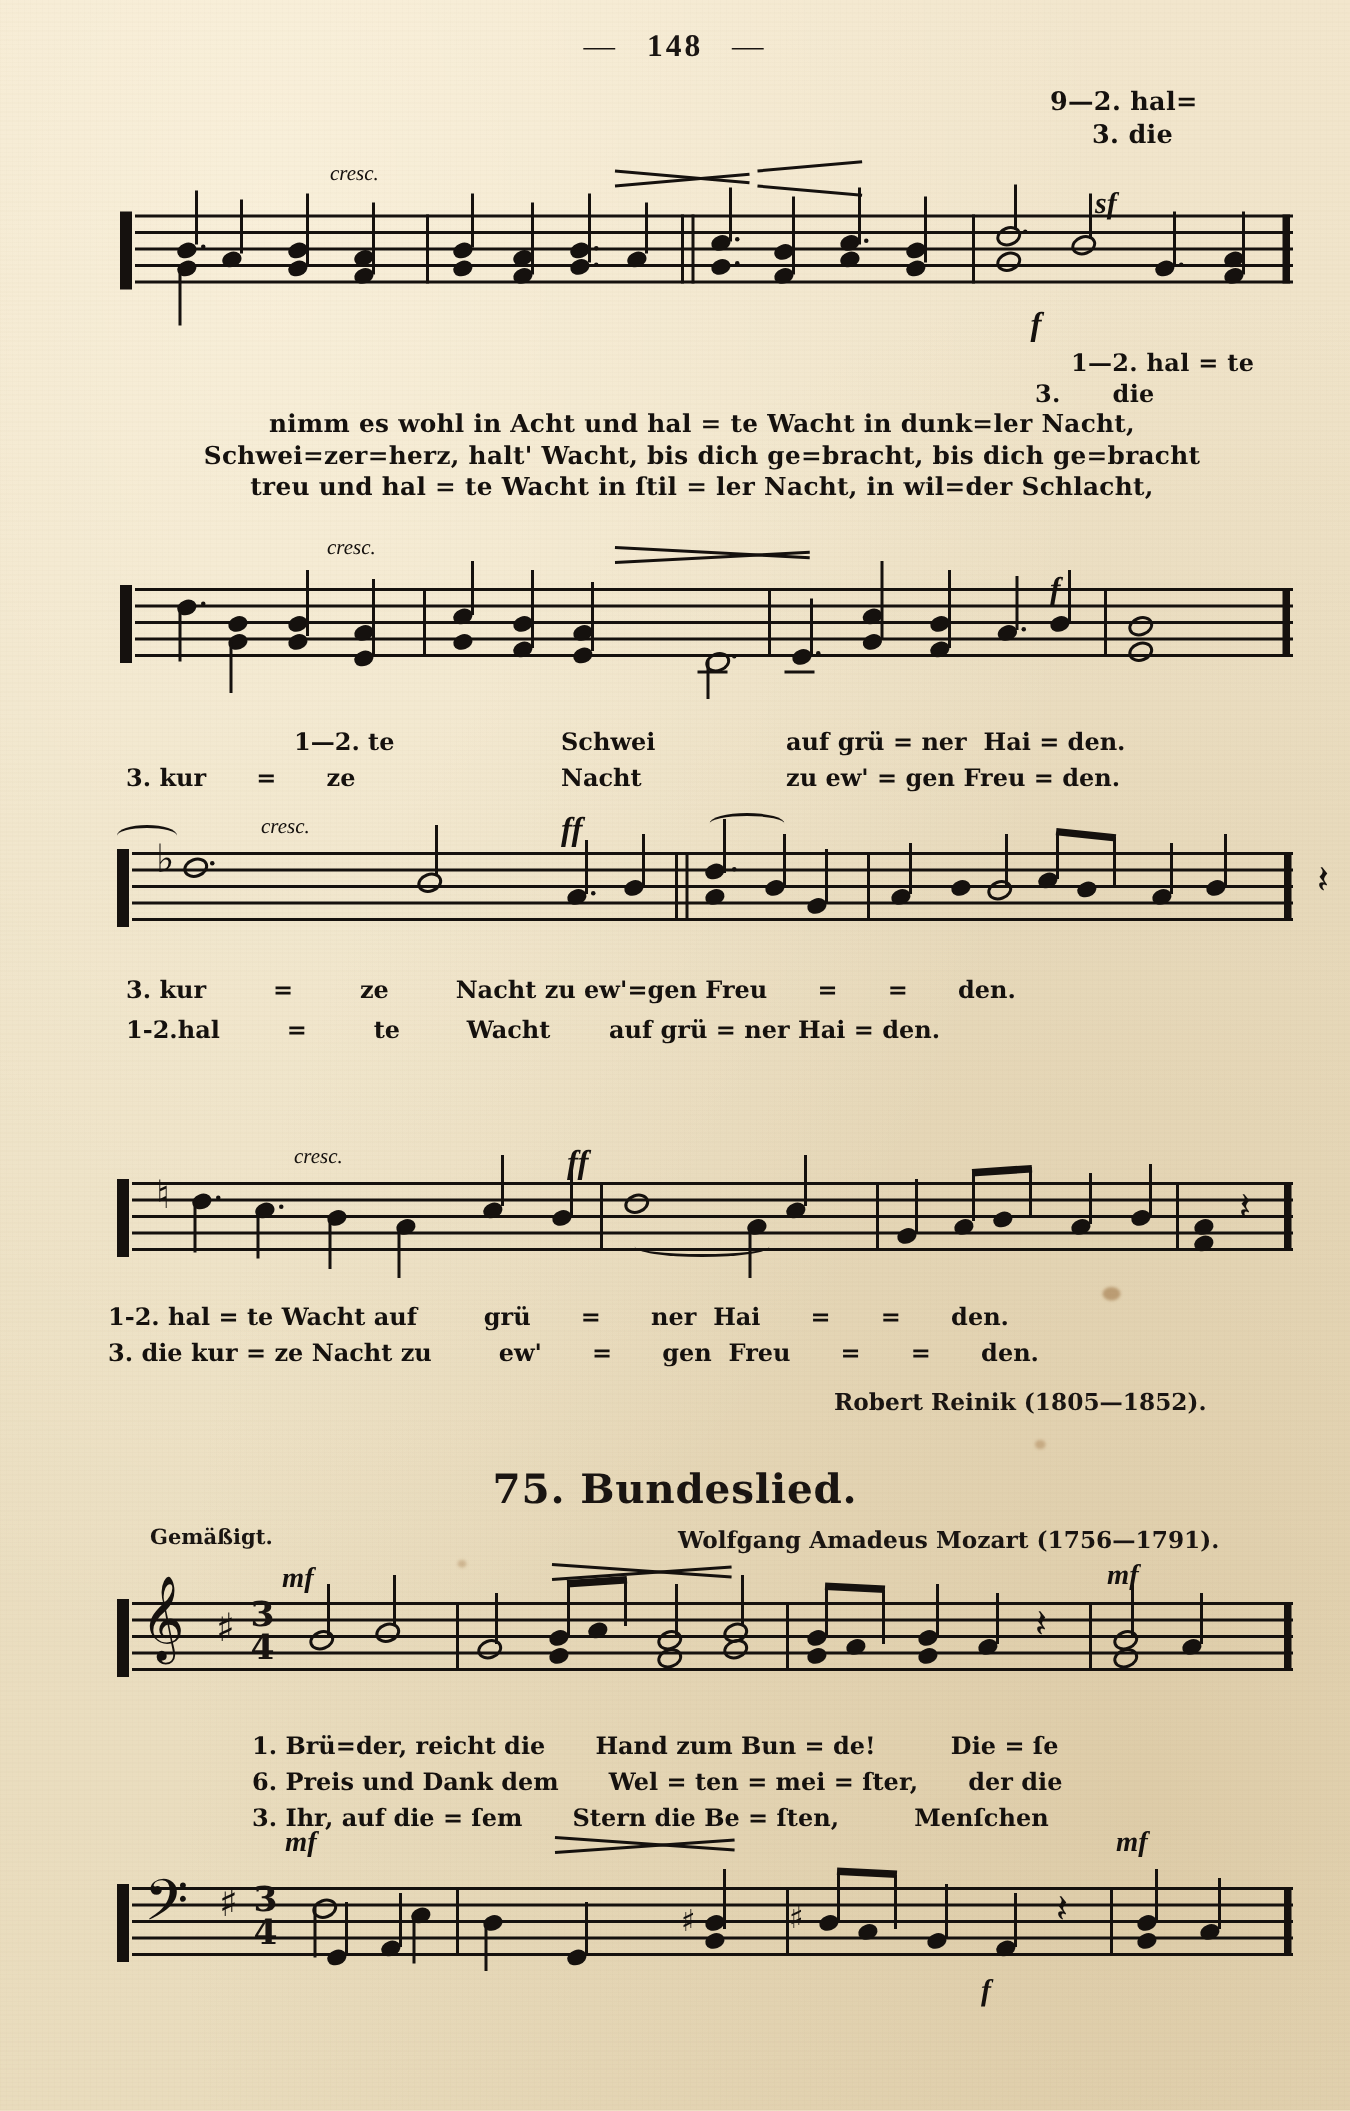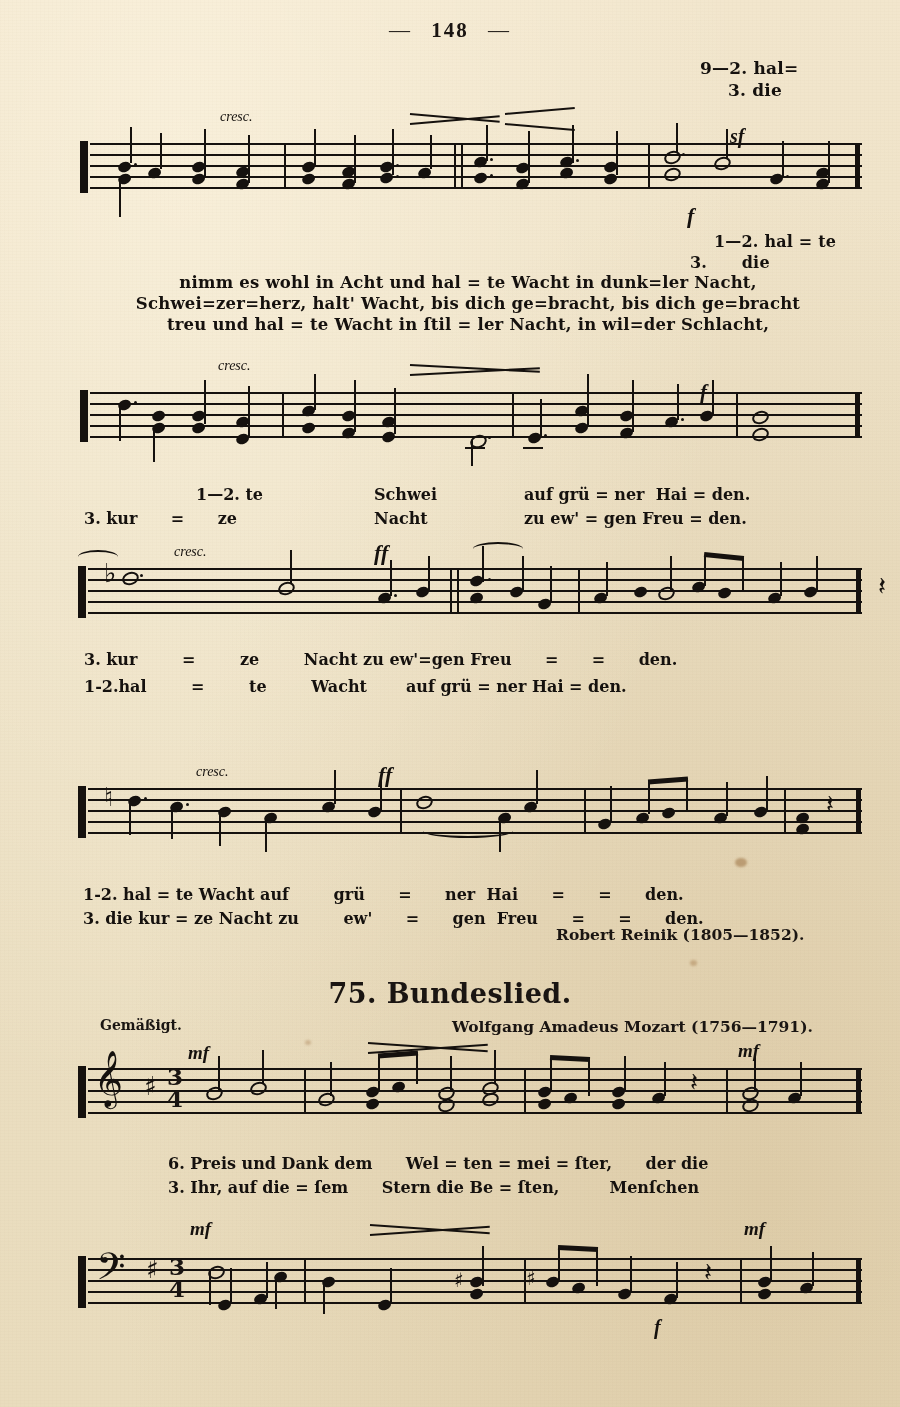--- a/index.html
+++ b/index.html
@@ -413,21 +413,21 @@
   <div class="nh" style="left:718px;top:25px;"></div>
   <div class="nh" style="left:718px;top:36px;"></div>
   <div class="rest" style="left:748px;top:4px;">𝄽</div>
   <div class="barline thick" style="left:778px;"></div>
 
   <div class="expr" style="left:118px;top:-24px;">cresc.</div>
   <div class="dyn" style="left:300px;top:-26px;font-size:22px;">ff</div>
   <div class="tie" style="left:345px;top:36px;width:90px;"></div>
 </div>
 
-<div class="lyricblock" style="left:83px;top:866px;width:790px;margin-top:17px;">
+<div class="lyricblock" style="left:72px;top:866px;width:790px;">
   <div class="stackline frak" style="line-height:24px;">1-2. hal = te Wacht auf        grü      =      ner  Hai      =      =      den.</div>
   <div class="stackline frak" style="line-height:24px;">3. die kur = ze Nacht zu        ew'      =      gen  Freu      =      =      den.</div>
 </div>
 
 <div class="author" style="left:556px;top:925px;">Robert Reinik (1805—1852).</div>
 
 <div class="songtitle" style="top:978px;">75. Bundeslied.</div>
 <div class="tempo" style="left:100px;top:1017px;">Gemäßigt.</div>
 <div class="composer" style="left:452px;top:1017px;">Wolfgang Amadeus Mozart (1756—1791).</div>
 
@@ -497,20 +497,21 @@
 
   <div class="dyn" style="left:110px;top:-26px;font-size:19px;">mf</div>
   <div class="dyn" style="left:660px;top:-28px;font-size:19px;">mf</div>
   <div class="hairpin" style="left:290px;top:-26px;width:120px;">
     <div class="a" style="transform:rotate(4deg);"></div>
     <div class="b" style="transform:rotate(-4deg);"></div>
   </div>
 </div>
 
 <div class="lyricblock" style="left:168px;top:1152px;width:720px;">
+  <div class="stackline frak" style="line-height:24px;">1. Brü=der, reicht die      Hand zum Bun = de!         Die = ſe</div>
   <div class="stackline frak" style="line-height:24px;">6. Preis und Dank dem      Wel = ten = mei = ſter,      der die</div>
   <div class="stackline frak" style="line-height:24px;">3. Ihr, auf die = ſem      Stern die Be = ſten,         Menſchen</div>
 </div>
 
 <div class="system" style="left:78px;top:1258px;width:784px;height:64px;">
   <div class="bracket" style="left:0;top:-2px;height:52px;"></div>
   <div class="staff" style="left:10px;width:774px;">
     <div class="line"></div>
       <div class="line"></div>
       <div class="line"></div>

